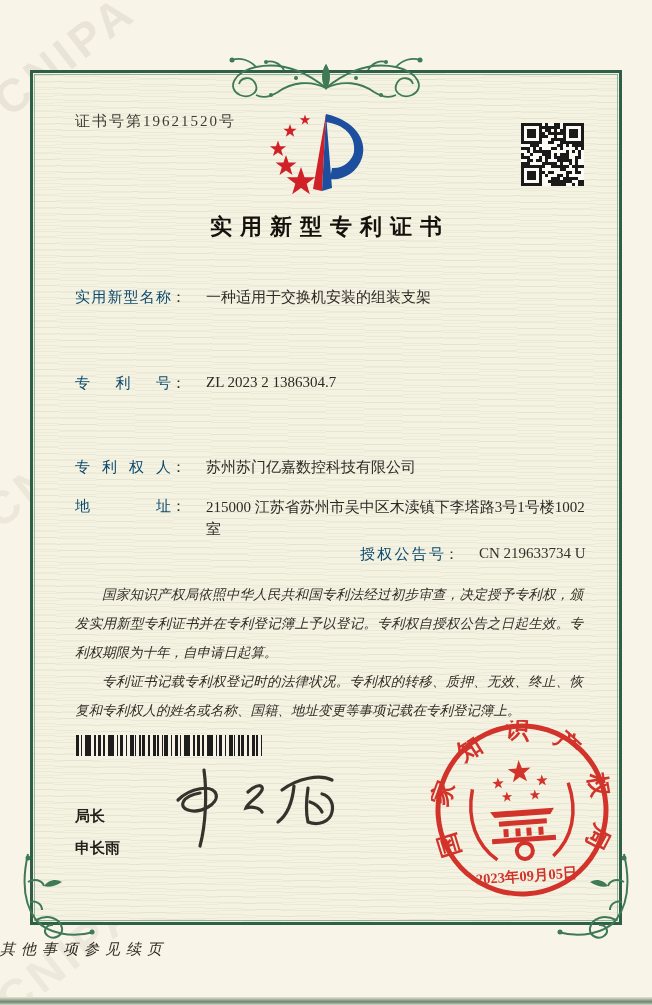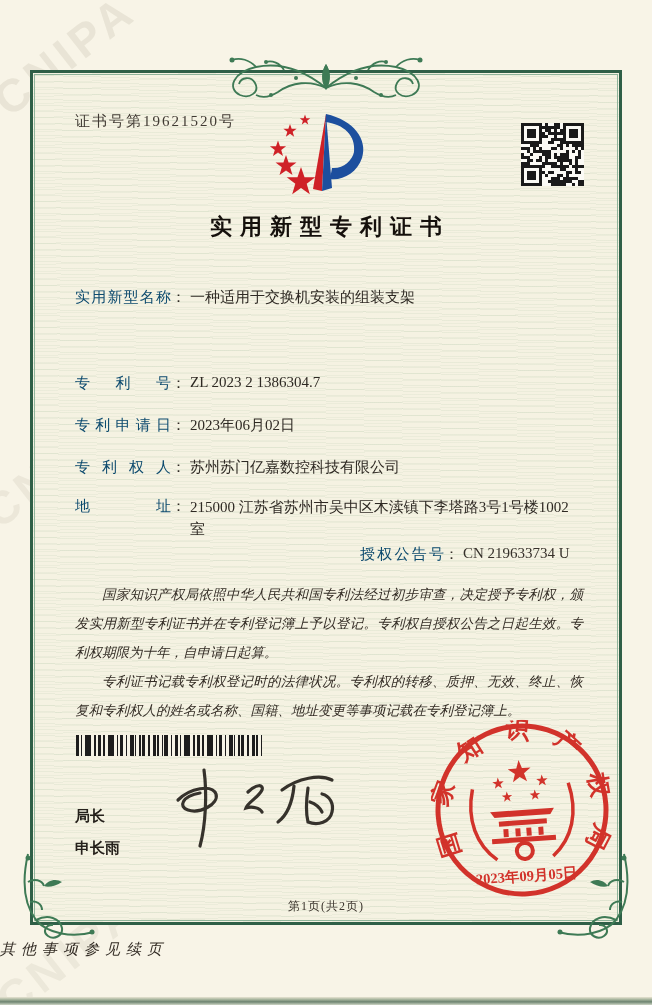--- a/index.html
+++ b/index.html
@@ -36,21 +36,21 @@
   .title {
     position:absolute; left:0; top:212px; width:652px; text-align:center;
     font-size:22px; font-weight:bold; letter-spacing:8px; padding-left:8px; color:#15100c;
   }
   .row { position:absolute; left:75px; font-size:15px; color:#2e2923; }
   .lbl {
     display:inline-block; width:96px; text-align:justify; text-align-last:justify;
     vertical-align:top; color:#0c4a6e;
   }
   .lbl.narrow { width:84px; }
-  .val { display:inline-block; vertical-align:top; margin-left:4px; }
+  .val { display:inline-block; vertical-align:top; margin-left:20px; }
   .val.wrap { width:382px; word-break:break-all; line-height:1.45; }
   .row-right { position:absolute; left:360px; font-size:15px; }
 
   .body-text {
     position:absolute; left:75px; top:580px; width:508px;
     font-size:13.5px; line-height:2.15; font-style:italic;
     color:#332c25; text-align:justify;
   }
   .body-text p { text-indent:2em; }
   .body-text p + p { margin-top:0; }
@@ -318,23 +318,20 @@
       </svg>
 
     <div class="title">实用新型专利证书</div>
 
     <div class="row" style="top:288px;">
       <span class="lbl">实用新型名称</span>：<span class="val">一种适用于交换机安装的组装支架</span>
     </div>
     <div class="row" style="top:374px;">
       <span class="lbl">专利号</span>：<span class="val">ZL 2023 2 1386304.7</span>
     </div>
-    <div class="row" style="top:416px;">
-      <span class="lbl">专利申请日</span>：<span class="val">2023年06月02日</span>
-    </div>
     <div class="row" style="top:458px;">
       <span class="lbl">专利权人</span>：<span class="val">苏州苏门亿嘉数控科技有限公司</span>
     </div>
     <div class="row" style="top:497px;">
       <span class="lbl">地址</span>：<span class="val wrap">215000 江苏省苏州市吴中区木渎镇下李塔路3号1号楼1002室</span>
     </div>
     <div class="row-right" style="top:545px;">
       <span class="lbl narrow">授权公告号</span>：<span class="val">CN 219633734 U</span>
     </div>
 
@@ -384,18 +381,17 @@
         <rect x="93" y="108" width="5" height="8"></rect>
           <rect x="105" y="108" width="5" height="8"></rect>
         <rect x="58" y="117" width="64" height="5"></rect>
         <circle cx="90" cy="131" r="8" fill="none" stroke="#d0231c" stroke-width="4"></circle>
         <path d="M42,66 C34,96 42,122 62,138" fill="none" stroke="#d0231c" stroke-width="3.5"></path>
         <path d="M138,66 C146,96 138,122 118,138" fill="none" stroke="#d0231c" stroke-width="3.5"></path>
       </g>
       <text x="90" y="161" text-anchor="middle" font-size="14.5" font-weight="bold" fill="#d0231c">2023年09月05日</text>
     </svg>
 
-    <div class="page-info">第1页(共2页)</div>
     <div class="footer-note">其他事项参见续页</div>
   </div>
 
   <div class="bottom-band"></div>
 </div>
 
 </body></html>

